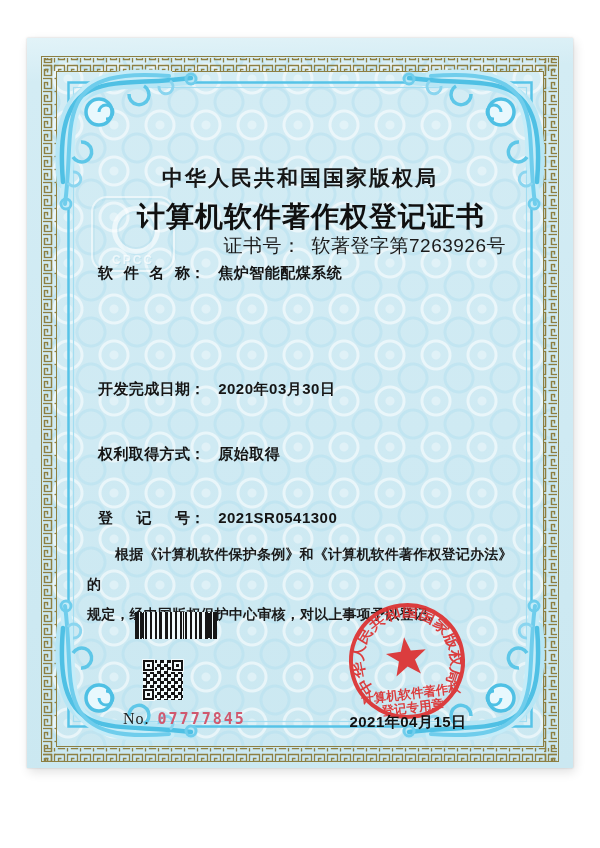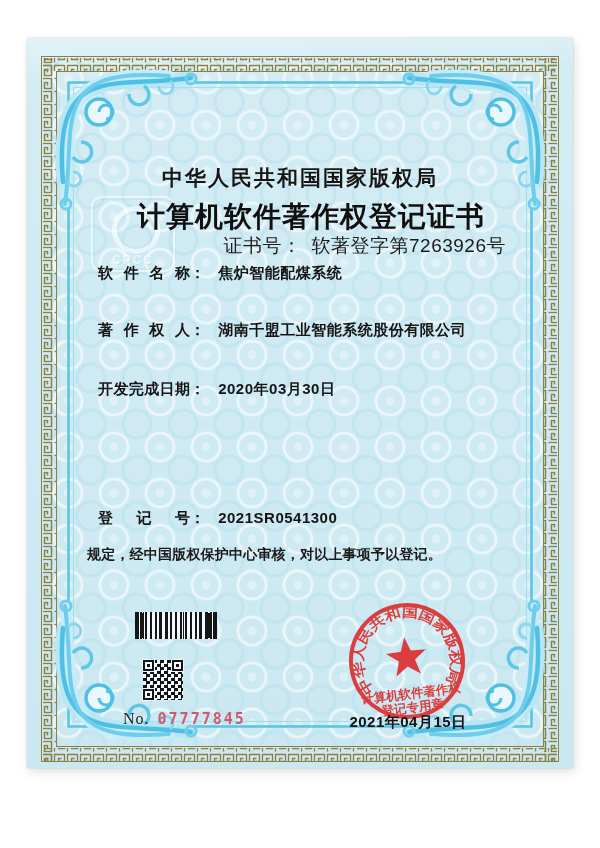--- a/index.html
+++ b/index.html
@@ -88,21 +88,21 @@
   .serial-number { color:var(--serial-red,#d0596f); font-weight:bold; letter-spacing:2px; margin-left:8px; font-family:"DejaVu Sans Mono", monospace; font-size:15px; }
 
   .stamp { position:absolute; left:315px; top:523px; width:130px; height:130px; opacity:.93; z-index:3; }
   .issue-date {
     position:absolute; left:316px; top:640px; width:130px; text-align:center; z-index:4;
     font-size:15px; font-weight:bold; color:#121212; letter-spacing:.5px;
   }
 
   .emboss {
     position:absolute; left:64px; top:158px; width:80px; height:72px; z-index:0;
-    border-radius:11px; border:2px solid rgba(255,255,255,.85);
+    border-radius:16px; border:2px solid rgba(255,255,255,.85);
     box-shadow: inset 0 0 0 2px rgba(160,212,230,.35), 1px 1px 2px rgba(160,212,230,.3);
     opacity:.65;
   }
   .emboss .c-ring {
     position:absolute; left:19px; top:8px; width:38px; height:38px; border-radius:50%;
     border:5px solid rgba(255,255,255,.9); box-shadow: inset 0 0 0 2px rgba(168,216,232,.45);
   }
   .emboss .wm-text {
     position:absolute; left:0; bottom:3px; width:100%; text-align:center;
     font-size:12px; font-weight:bold; letter-spacing:2px; color:rgba(255,255,255,.95);
@@ -171,39 +171,40 @@
     <div class="authority">中华人民共和国国家版权局</div>
     <div class="cert-title">计算机软件著作权登记证书</div>
 
     <div class="certno-row"><span>证书号：</span><span class="gap"></span><span>软著登字第7263926号</span></div>
 
     <div class="field-row" style="top:191px">
       <span class="flabel">软件名称</span><span class="fcolon">：</span>
       <span class="fvalue"><span>焦炉智能配煤系统</span></span>
     </div>
 
-    <div class="field-row" style="top:248px">
-      <span class="flabel">著作权人</span><span class="fcolon">：</span>
-      <span class="fvalue">湖南千盟工业智能系统股份有限公司</span>
-    </div>
 
     <div class="field-row" style="top:307px">
       <span class="flabel">开发完成日期</span><span class="fcolon">：</span>
       <span class="fvalue">2020年03月30日</span>
     </div>
 
 
+    <div class="field-row" style="top:372px">
+      <span class="flabel">权利取得方式</span><span class="fcolon">：</span>
+      <span class="fvalue">原始取得</span>
+    </div>
 
 
     <div class="field-row" style="top:436px">
       <span class="flabel">登记号</span><span class="fcolon">：</span>
       <span class="fvalue">2021SR0541300</span>
     </div>
 
     <div class="statement">
+      <span class="l1">根据《计算机软件保护条例》和《计算机软件著作权登记办法》的</span>
       <span class="l2">规定，经中国版权保护中心审核，对以上事项予以登记。</span>
     </div>
 
     <div class="barcode"></div>
 
     <div class="qr">
       <div class="finder tl"></div>
       <div class="finder tr"></div>
       <div class="finder bl"></div>
     </div>

